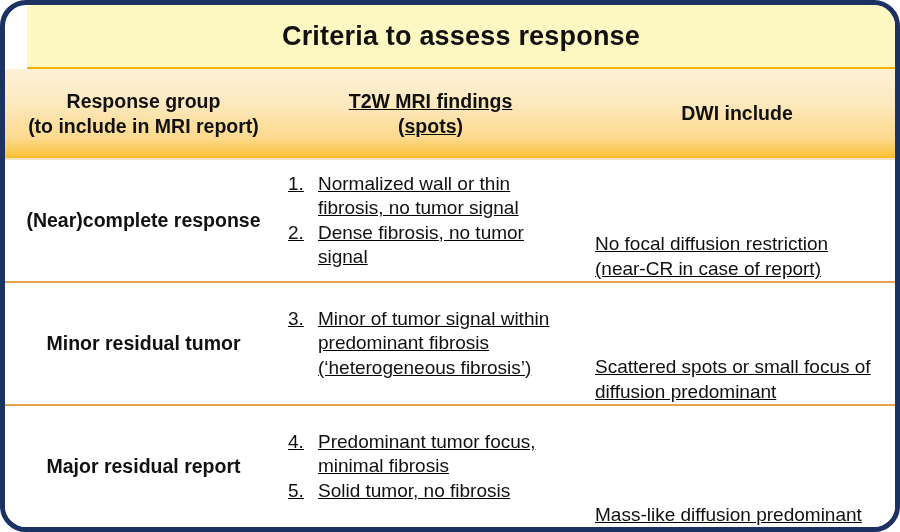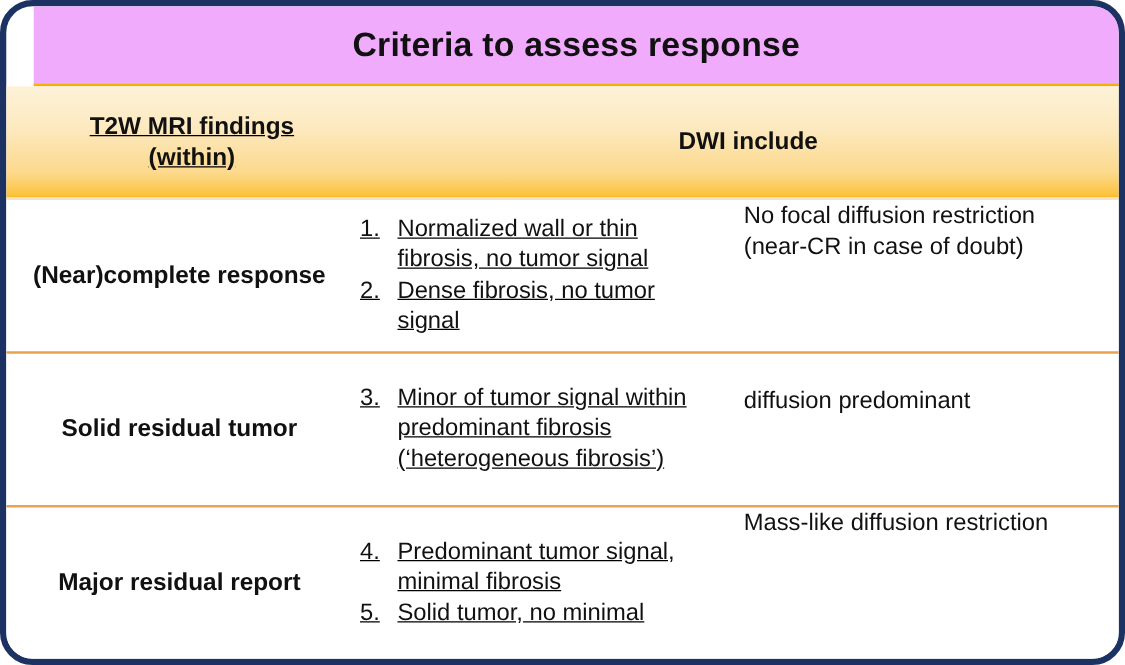--- a/index.html
+++ b/index.html
@@ -23,21 +23,21 @@
     border-radius: 26px;
     background: #ffffff;
     overflow: hidden;
     display: flex;
     flex-direction: column;
   }
 
   
   .title-bar {
     flex: 0 0 62px;
-    background: #f0abfc;
+    background: #fef9c3;
     display: flex;
     align-items: center;
     justify-content: center;
     border-bottom: 2px solid #f0b400;
     margin-left: 22px;
   }
   .title-text {
     font-size: 27px;
     font-weight: bold;
     color: #111111;
@@ -127,44 +127,51 @@
     flex: 0 0 30px;
     text-align: left;
     padding-left: 2px;
   }
   .num-text {
     flex: 1 1 auto;
   }
 
   .dwi-cell {
     display: flex;
-    align-items: flex-start;
+    align-items: flex-end;
     padding-left: 16px;
     padding-right: 16px;
+    text-decoration: underline;
   }
   .dwi-text {
     font-size: 19px;
     color: #111111;
     line-height: 1.32;
   }
 </style>
 </head>
 <body>
 
 <div class="criteria-card">
 
   <div class="title-bar">
     <div class="title-text">Criteria to assess response</div>
   </div>
 
   <div class="col-header">
+    <div class="cell col-1">
+      <div class="cell-text">
+        <span>Response group</span><br>
+        <span>(to include in MRI report)</span>
+      </div>
+    </div>
     <div class="cell col-2">
       <div class="cell-text">
         <span>T2W MRI findings</span><br>
-        <span>(within)</span>
+        <span>(spots)</span>
       </div>
     </div>
     <div class="cell col-3">
       <div class="cell-text">
         <span>DWI include</span>
       </div>
     </div>
   </div>
 
   <div class="body-rows">
@@ -181,62 +188,62 @@
           </li>
           <li class="num-item">
             <span class="num-marker">2.</span>
             <span class="num-text">Dense fibrosis, no tumor signal</span>
           </li>
         </ul>
       </div>
       <div class="cell col-3 dwi-cell">
         <div class="dwi-text">
           <span>No focal diffusion restriction</span><br>
-          <span>(near-CR in case of  doubt)</span>
+          <span>(near-CR in case of  report)</span>
         </div>
       </div>
     </div>
 
     <div class="data-row">
       <div class="cell col-1 group-cell">
-        <div class="group-label">Solid residual tumor</div>
+        <div class="group-label">Minor residual tumor</div>
       </div>
       <div class="cell col-2 findings-cell">
         <ul class="num-list">
           <li class="num-item">
             <span class="num-marker">3.</span>
             <span class="num-text">Minor of tumor signal within predominant fibrosis (‘heterogeneous fibrosis’)</span>
           </li>
         </ul>
       </div>
       <div class="cell col-3 dwi-cell">
         <div class="dwi-text">
-          <br>
+          <span>Scattered spots or small focus of</span><br>
           <span>diffusion predominant</span>
         </div>
       </div>
     </div>
 
     <div class="data-row">
       <div class="cell col-1 group-cell">
         <div class="group-label">Major residual report</div>
       </div>
       <div class="cell col-2 findings-cell">
         <ul class="num-list">
           <li class="num-item">
             <span class="num-marker">4.</span>
-            <span class="num-text">Predominant tumor signal, minimal fibrosis</span>
+            <span class="num-text">Predominant tumor focus, minimal fibrosis</span>
           </li>
           <li class="num-item">
             <span class="num-marker">5.</span>
-            <span class="num-text">Solid tumor, no minimal</span>
+            <span class="num-text">Solid tumor, no fibrosis</span>
           </li>
         </ul>
       </div>
       <div class="cell col-3 dwi-cell">
         <div class="dwi-text">
-          <span>Mass-like diffusion restriction</span>
+          <span>Mass-like diffusion predominant</span>
         </div>
       </div>
     </div>
 
   </div>
 </div>
 
 </body></html>

